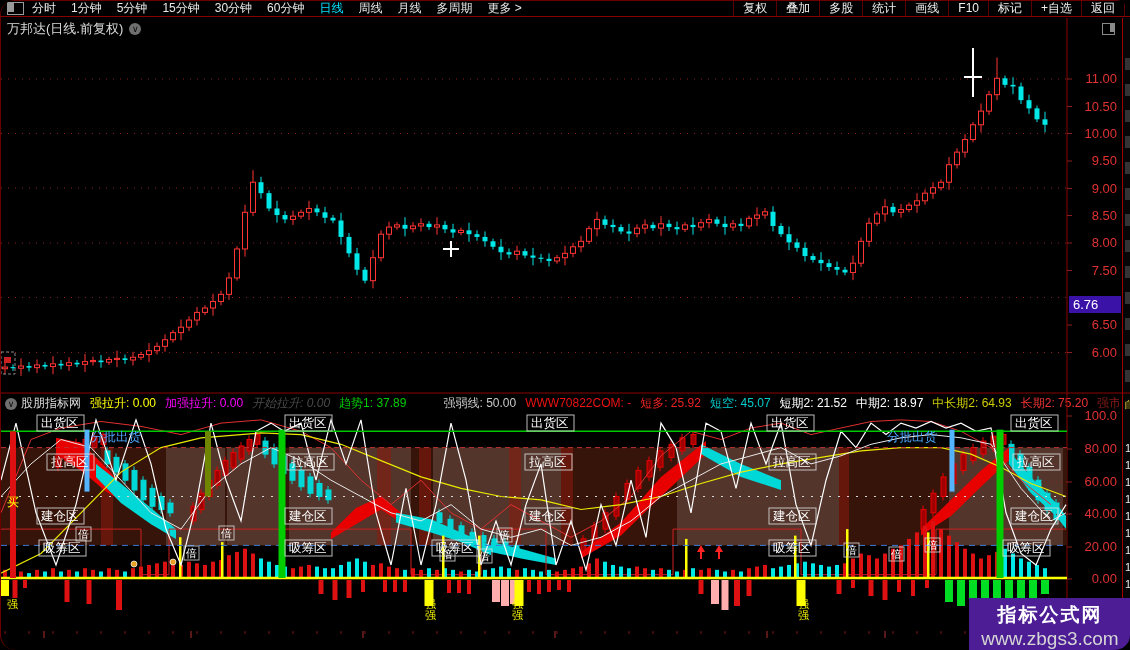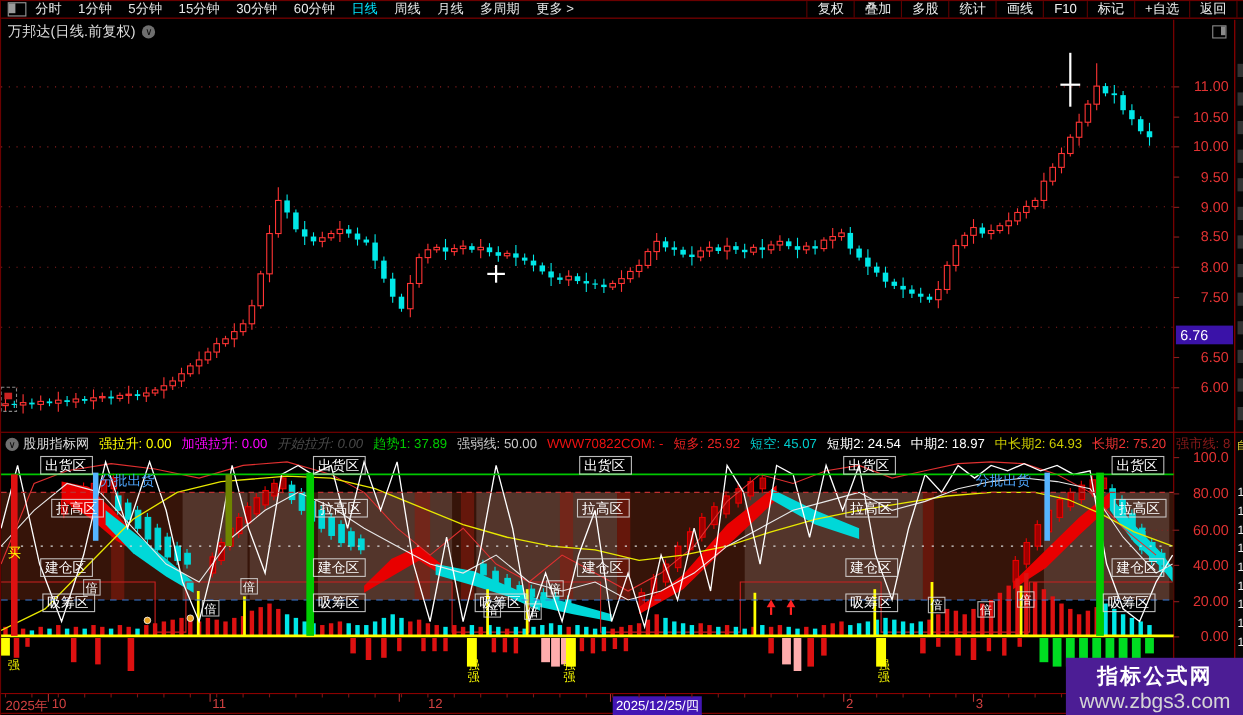--- a/index.html
+++ b/index.html
@@ -1,17 +1,17 @@
 <!DOCTYPE html>
 <html><head>
 <meta charset="utf-8">
 <style>
   html,body{margin:0;padding:0;background:#000;}
   .screen{position:relative;width:1130px;height:650px;background:#000;overflow:hidden;
-          font-family:"Liberation Sans","DejaVu Sans",sans-serif;border-left:1px solid #6a0000;box-sizing:border-box;}
+          font-family:"Liberation Sans","DejaVu Sans",sans-serif;border-left:1px solid #6a0000;box-sizing:border-box;border-radius:15px;}
   .toolbar{position:absolute;left:0;top:0;width:1130px;height:17px;background:#000;
            border-top:1px solid #6a0000;border-bottom:1px solid #8b0000;display:flex;align-items:center;box-sizing:border-box;}
   .win-icon{width:15px;height:11px;border:1px solid #9a9a9a;margin:0 8px 0 6px;position:relative;flex:0 0 auto;}
   .win-icon::after{content:"";position:absolute;left:0;top:0;width:6px;height:9px;background:#9a9a9a;}
   .tb-left{display:flex;gap:15px;align-items:center;color:#e8e8e8;font-size:12px;white-space:nowrap;}
   .tb-left .item{cursor:default;}
   .tb-left .active{color:#00e5ff;}
   .tb-right{margin-left:auto;display:flex;align-items:center;color:#f0f0f0;font-size:12px;white-space:nowrap;margin-right:6px;}
   .tb-right .btn{padding:0 9px;border-left:1px solid #5e0000;line-height:15px;}
   .tb-right .btn:last-child{border-right:1px solid #5e0000;}
@@ -77,40 +77,31 @@
   </div>
   <div class="panel-icon"></div>
 
   <div class="ind-header" id="ind-header">
     <span class="chev-circle">∨</span>
   <span style="color: rgb(221, 221, 221);">股朋指标网</span>
       <span style="color: rgb(255, 255, 0);">强拉升: 0.00</span>
       <span style="color: rgb(255, 0, 255);">加强拉升: 0.00</span>
       <span style="color: rgb(74, 74, 74); font-style: italic;">开始拉升: 0.00</span>
       <span style="color: rgb(0, 204, 0); text-align: right;">趋势1: 37.89</span>
-      <span style="color: rgb(200, 200, 200);">强弱线: 50.00</span>
+      <span style="color: rgb(200, 200, 200); margin-left: 28px;">强弱线: 50.00</span>
       <span style="color: rgb(238, 17, 17);">WWW70822COM: -</span>
       <span style="color: rgb(238, 34, 34);">短多: 25.92</span>
       <span style="color: rgb(0, 204, 204);">短空: 45.07</span>
-      <span style="color: rgb(255, 255, 255);">短期2: 24.54</span>
+      <span style="color: rgb(255, 255, 255);">短期2: 21.52</span>
       <span style="color: rgb(255, 255, 255);">中期2: 18.97</span>
       <span style="color: rgb(204, 204, 0);">中长期2: 64.93</span>
       <span style="color: rgb(238, 51, 51);">长期2: 75.20</span>
       <span style="color: rgb(139, 26, 26);">强市线: 80</span>
     </div>
 
-  <div class="xaxis" id="xaxis">
-      <span class="lab" style="left: 4px;">2025年</span>
-      <span class="lab" style="left: 46px;">10</span>
-      <span class="lab" style="left: 192px;">11</span>
-      <span class="lab" style="left: 388px;">12</span>
-      <span class="lab" style="left: 768px;">2</span>
-      <span class="lab" style="left: 886px;">3</span>
-      <span class="lab hl" style="left: 556px;">2025/12/25/四</span>
-    </div>
 
   <div class="right-strip" id="right-strip">
       <div class="g" style="top: 40px; height: 12px;"></div>
       <div class="g" style="top: 66px; height: 12px;"></div>
       <div class="g" style="top: 92px; height: 12px;"></div>
       <div class="g" style="top: 118px; height: 12px;"></div>
       <div class="g" style="top: 144px; height: 12px;"></div>
       <div class="g" style="top: 170px; height: 12px;"></div>
       <div class="g" style="top: 196px; height: 12px;"></div>
       <div class="g" style="top: 222px; height: 12px;"></div>

